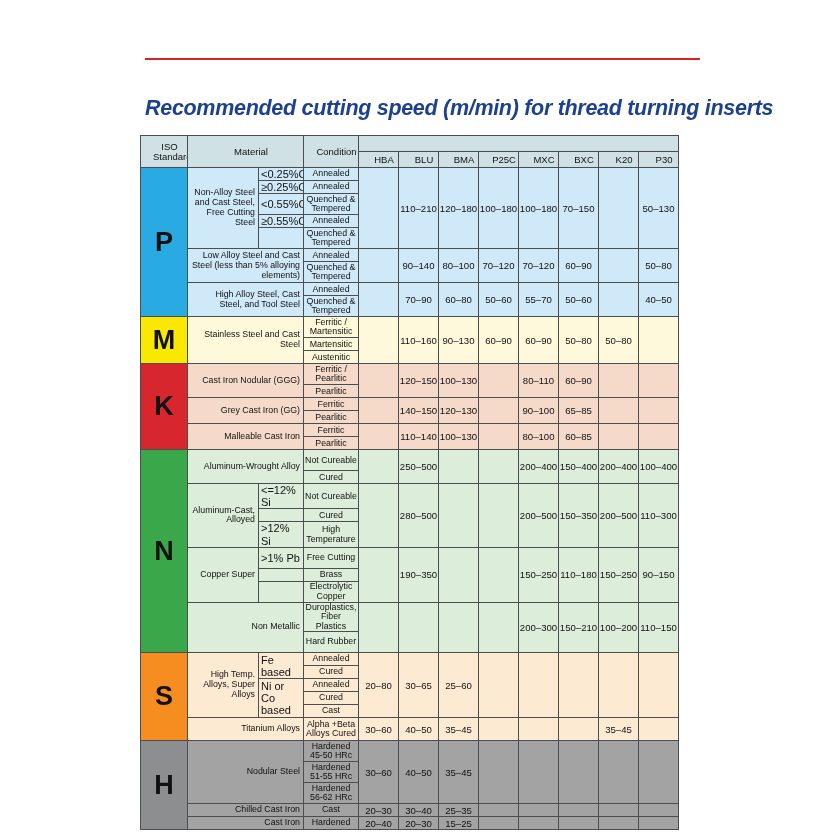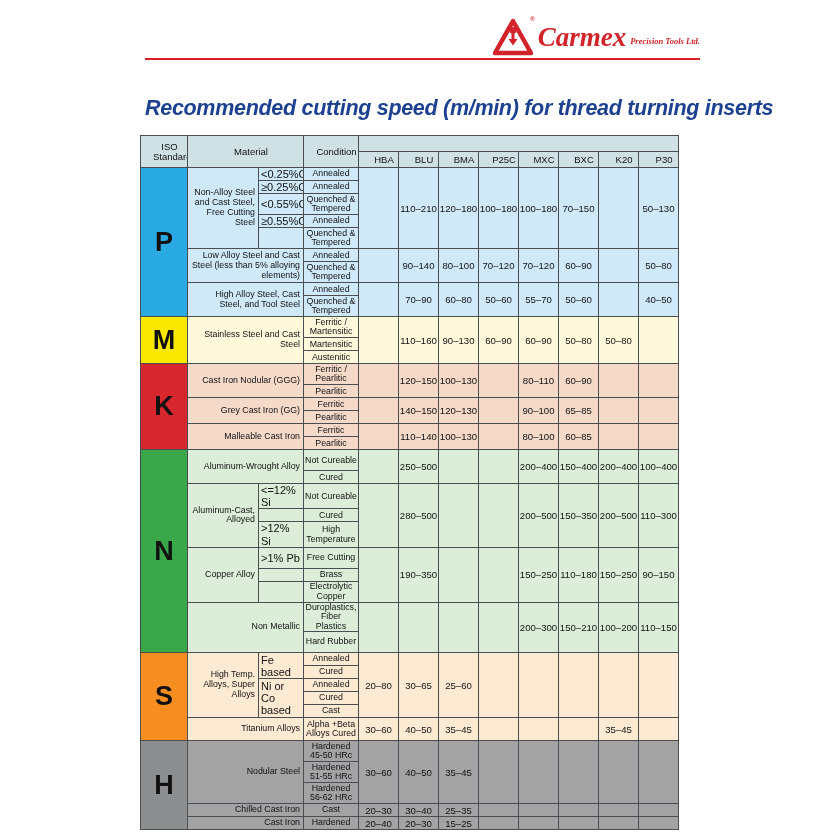--- a/index.html
+++ b/index.html
@@ -39,33 +39,20 @@
   table.speed td.Lm{background:#f9e800;}
   table.speed td.Lk{background:#d8262e;}
   table.speed td.Ln{background:#3aa74b;}
   table.speed td.Ls{background:#f68d20;}
   table.speed td.Lh{background:#8c8e90;}
 </style>
 </head>
 <body>
 
 <div class="doc-header">
-  <div class="logo">
-    <span class="logo-mark">
-      <svg viewBox="0 0 40 38" width="40" height="38">
-        <path d="M20 3 L38 35 L2 35 Z" fill="none" stroke="#d2232a" stroke-width="4.5" stroke-linejoin="round"></path>
-        <circle cx="20" cy="12.5" r="3.4" fill="#d2232a"></circle>
-        <path d="M20 16 v7" stroke="#d2232a" stroke-width="3" fill="none"></path>
-        <path d="M15.5 21 L20 27.5 L24.5 21 Z" fill="#d2232a"></path>
-      </svg>
-      <span class="reg">®</span>
-    </span>
-    <span class="brand">Carmex</span>
-    <span class="brand-suffix">Precision Tools Ltd.</span>
-  </div>
 </div>
 <div class="red-rule"></div>
 
 <div class="page-title">Recommended cutting speed (m/min) for thread turning inserts</div>
 
 <table class="speed">
   <colgroup>
     <col style="width:47px">
       <col style="width:71px">
       <col style="width:45px">
@@ -258,21 +245,21 @@
     </tr>
     <tr class="sn h1">
         <td class="S"></td>
         <td class="C">Cured</td>
       </tr>
     <tr class="sn h2">
         <td class="S">&gt;12% Si</td>
         <td class="C">High Temperature</td>
       </tr>
     <tr class="sn h2">
-      <td class="M" rowspan="3">Copper Alloy</td>
+      <td class="M" rowspan="3">Copper Super</td>
       <td class="S">&gt;1% Pb</td>
       <td class="C">Free Cutting</td>
       <td class="V" rowspan="3"></td>
       <td class="V" rowspan="3">190–350</td>
       <td class="V" rowspan="3"></td>
       <td class="V" rowspan="3"></td>
       <td class="V" rowspan="3">150–250</td>
       <td class="V" rowspan="3">110–180</td>
       <td class="V" rowspan="3">150–250</td>
       <td class="V" rowspan="3">90–150</td>

